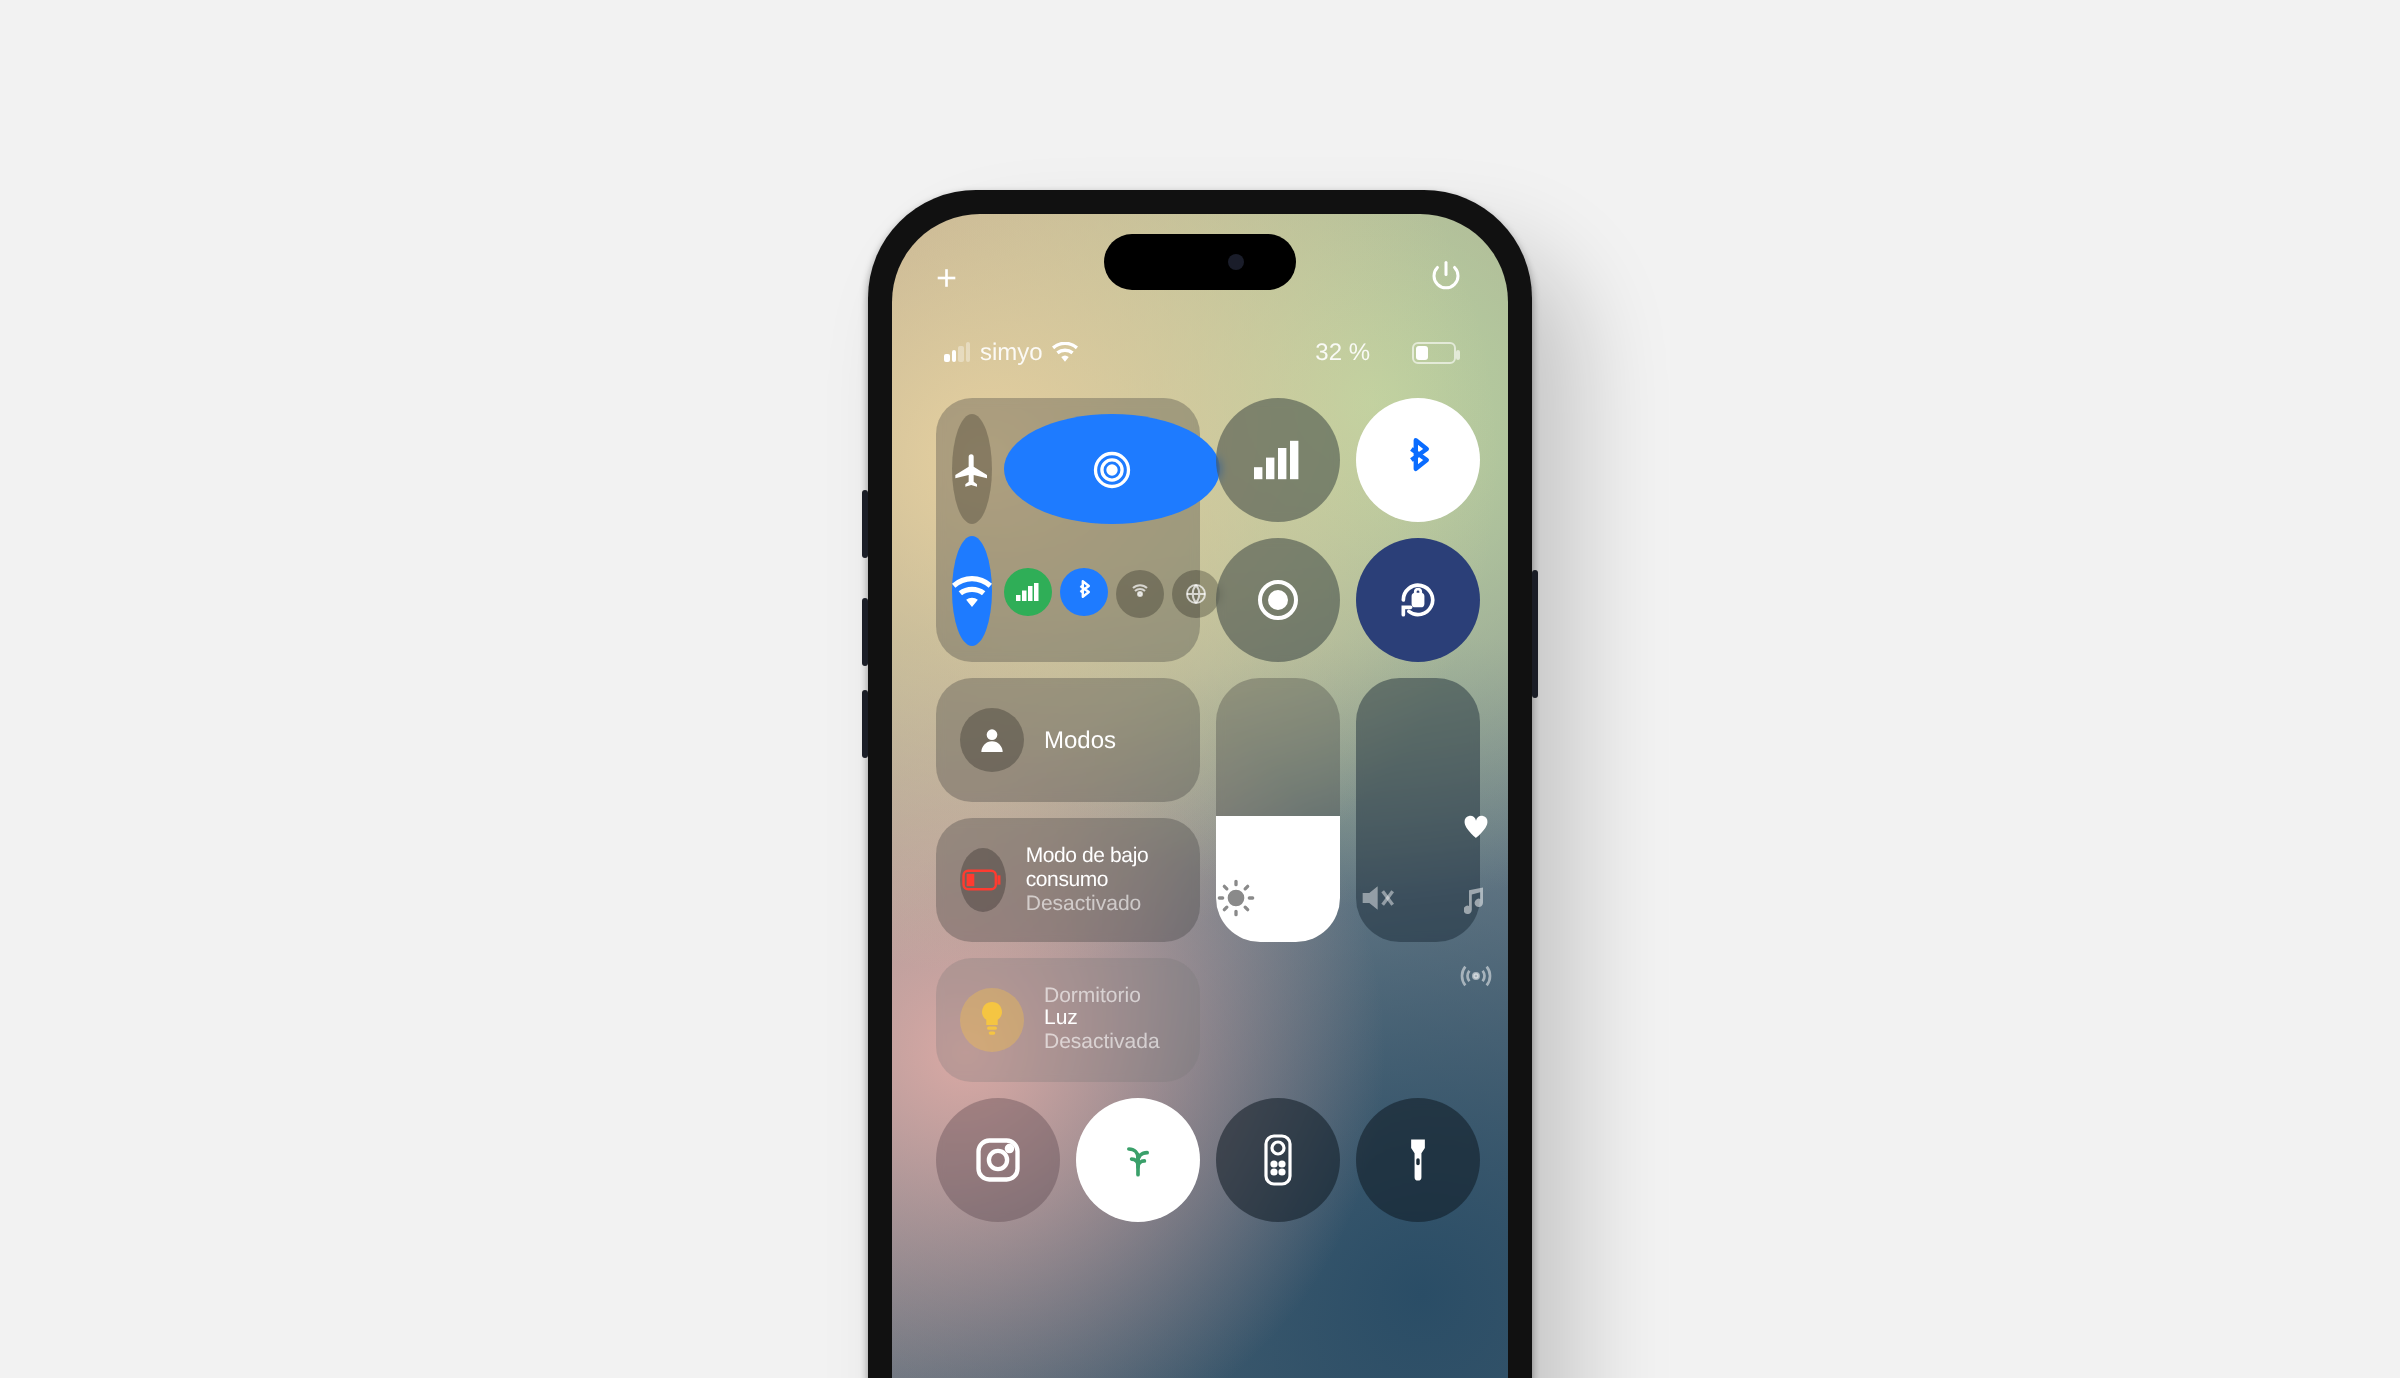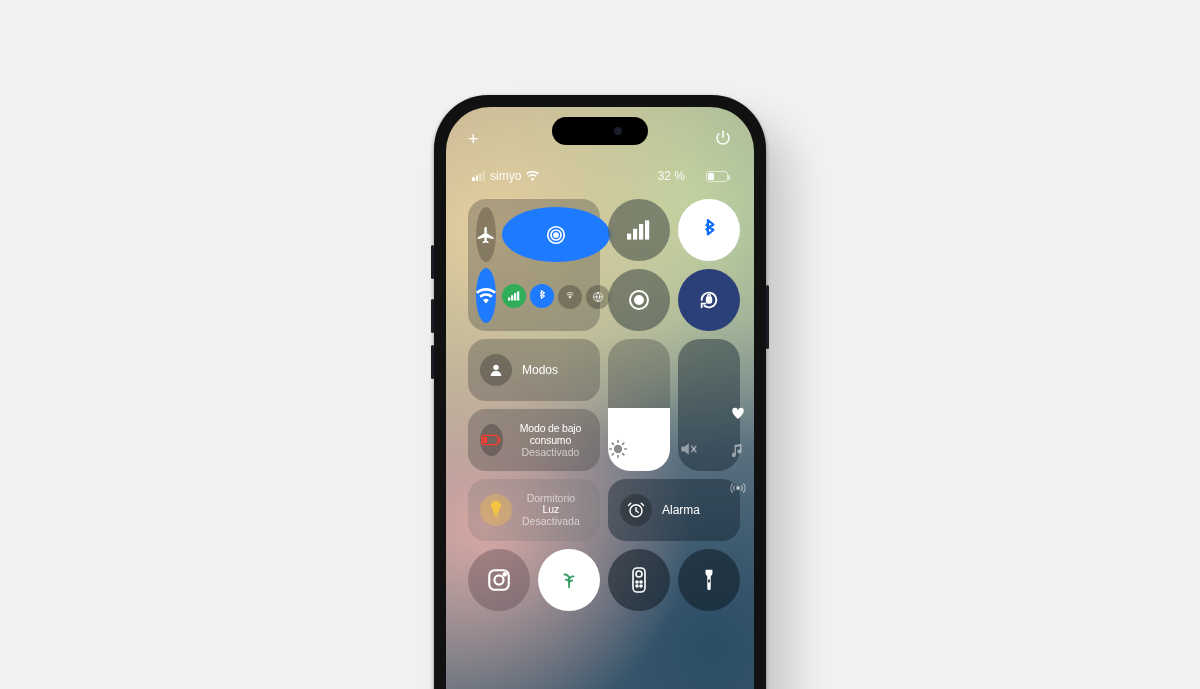--- a/index.html
+++ b/index.html
@@ -54,21 +54,21 @@
 
 .bars-mini { display:inline-flex; align-items:flex-end; gap:1px; height:10px; }
 .bars-mini i { width:2.5px; background:#fff; border-radius:1px; }
 .bars-mini i:nth-child(1){height:4px} .bars-mini i:nth-child(2){height:6px}
 .bars-mini i:nth-child(3){height:8px; background:rgba(255,255,255,0.35)} .bars-mini i:nth-child(4){height:10px; background:rgba(255,255,255,0.35)}
 
 .battery { width:22px; height:11px; border:1px solid rgba(255,255,255,0.6); border-radius:3px; position:relative; }
 .battery::after{content:""; position:absolute; right:-3px; top:3px; width:2px; height:5px; background:rgba(255,255,255,0.6); border-radius:1px;}
 .battery i { position:absolute; left:1px; top:1px; bottom:1px; width:32%; background:#fff; border-radius:1.5px; }
 
-.grid { position:absolute; left:22px; right:22px; top:92px; display:grid; grid-template-columns: repeat(4, 62px); grid-auto-rows:62px; gap:8px; justify-content: space-between; text-align: center; }
+.grid { position:absolute; left:22px; right:22px; top:92px; display:grid; grid-template-columns: repeat(4, 62px); grid-auto-rows:62px; gap:8px; justify-content: space-between; }
 
 .tile { background: rgba(60,60,60,0.32); backdrop-filter: blur(2px); border-radius:18px; position:relative; color:#fff; }
 .tile.circle { border-radius:50%; width:62px; height:62px; display:flex; align-items:center; justify-content:center; }
 .tile.dark { background: rgba(20,30,40,0.42); }
 .tile.light { background: rgba(120,120,120,0.28); }
 .tile.white { background:#fff; color:#0a6cff; }
 
 .conn-box { grid-column:1 / span 2; grid-row:1 / span 2; display:grid; grid-template-columns:1fr 1fr; grid-template-rows:1fr 1fr; padding:8px; gap:6px; }
 .conn-box .pill { border-radius:50%; display:flex; align-items:center; justify-content:center; background:rgba(0,0,0,0.22); }
 .conn-box .pill.on { background:#1e7bff; }
@@ -283,29 +283,20 @@
                 <rect x="1" y="1" width="21" height="12" rx="3"></rect>
                 <rect x="3" y="3" width="5" height="8" fill="#ff3b30" stroke="none"></rect>
                 <rect x="23" y="4" width="2" height="6" fill="#ff3b30" stroke="none"></rect>
               </svg>
           </span>
           <span>
             <div class="lbl-sm tight">Modo de bajo consumo</div>
             <div class="lbl-sm sub">Desactivado</div>
           </span>
         </div>
-        <div class="tile alarm row5">
-          <span class="ic">
-            <svg width="18" height="18" viewBox="0 0 24 24" fill="none" stroke="#fff" stroke-width="2" stroke-linecap="round">
-                <circle cx="12" cy="13" r="8"></circle>
-                <path d="M12 9v4l3 2M5 3L2 6M19 3l3 3"></path>
-              </svg>
-          </span>
-          <span class="lbl">Alarma</span>
-        </div>
 
         <div class="tile circle r6 ig row6">
           <svg width="26" height="26" viewBox="0 0 24 24" fill="none" stroke="#fff" stroke-width="2">
               <rect x="3" y="3" width="18" height="18" rx="5"></rect>
               <circle cx="12" cy="12" r="4.2"></circle>
               <circle cx="17.3" cy="6.7" r="1.2" fill="#fff"></circle>
             </svg>
         </div>
         <div class="tile circle r6 eco row6">
           <svg width="22" height="22" viewBox="0 0 24 24" fill="none" stroke="#3aa06a" stroke-width="2" stroke-linecap="round">

